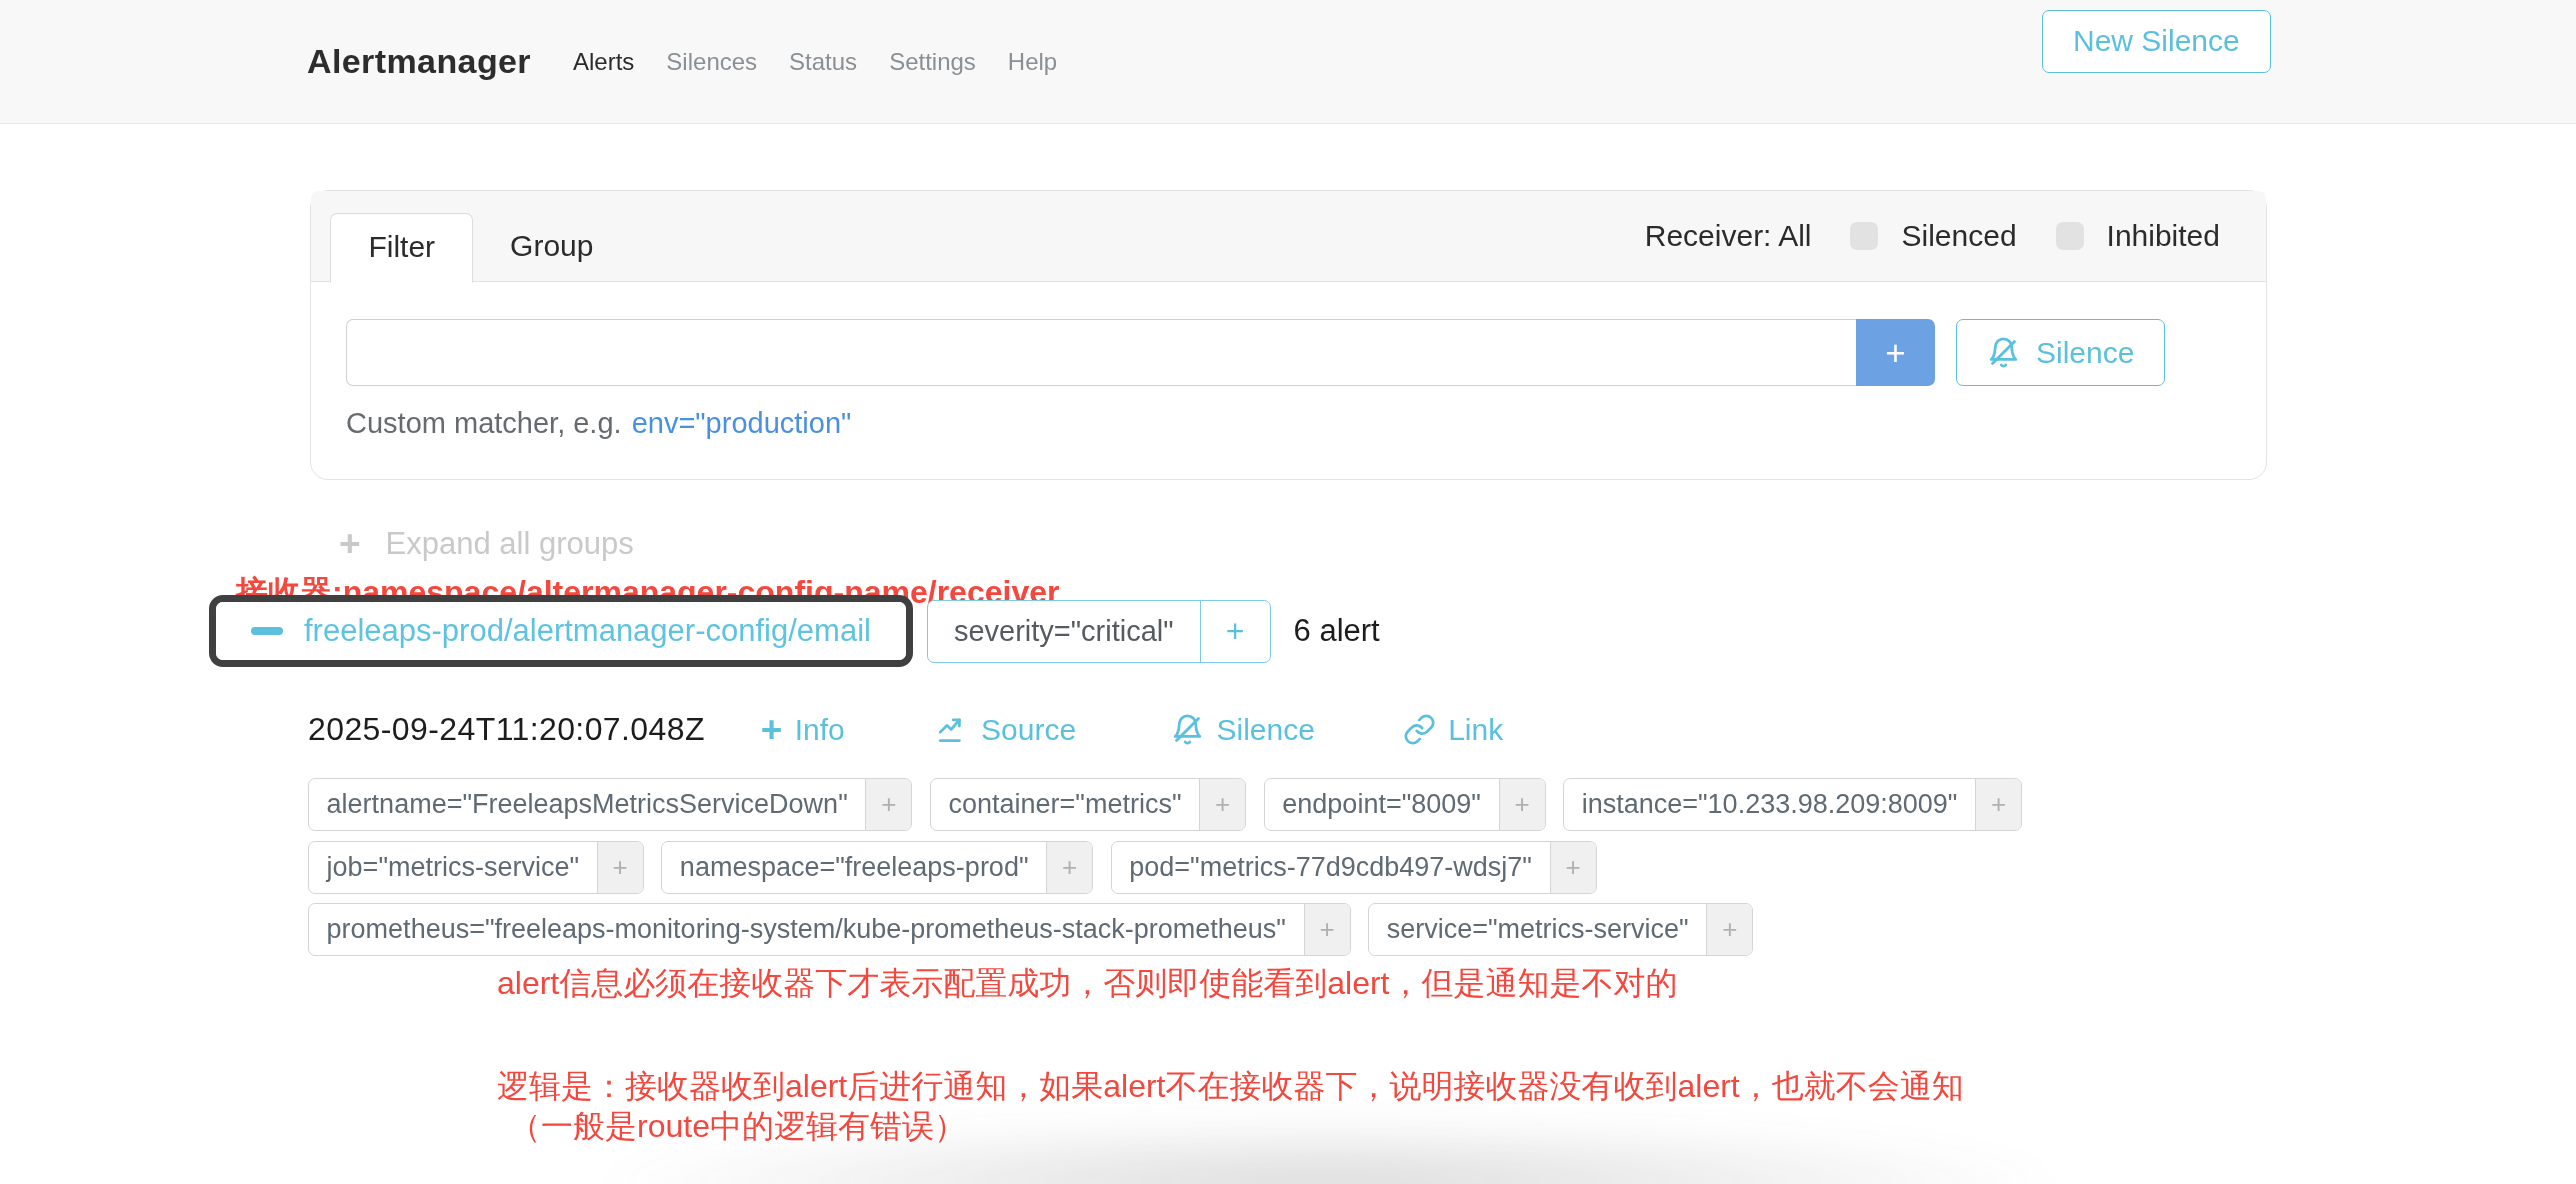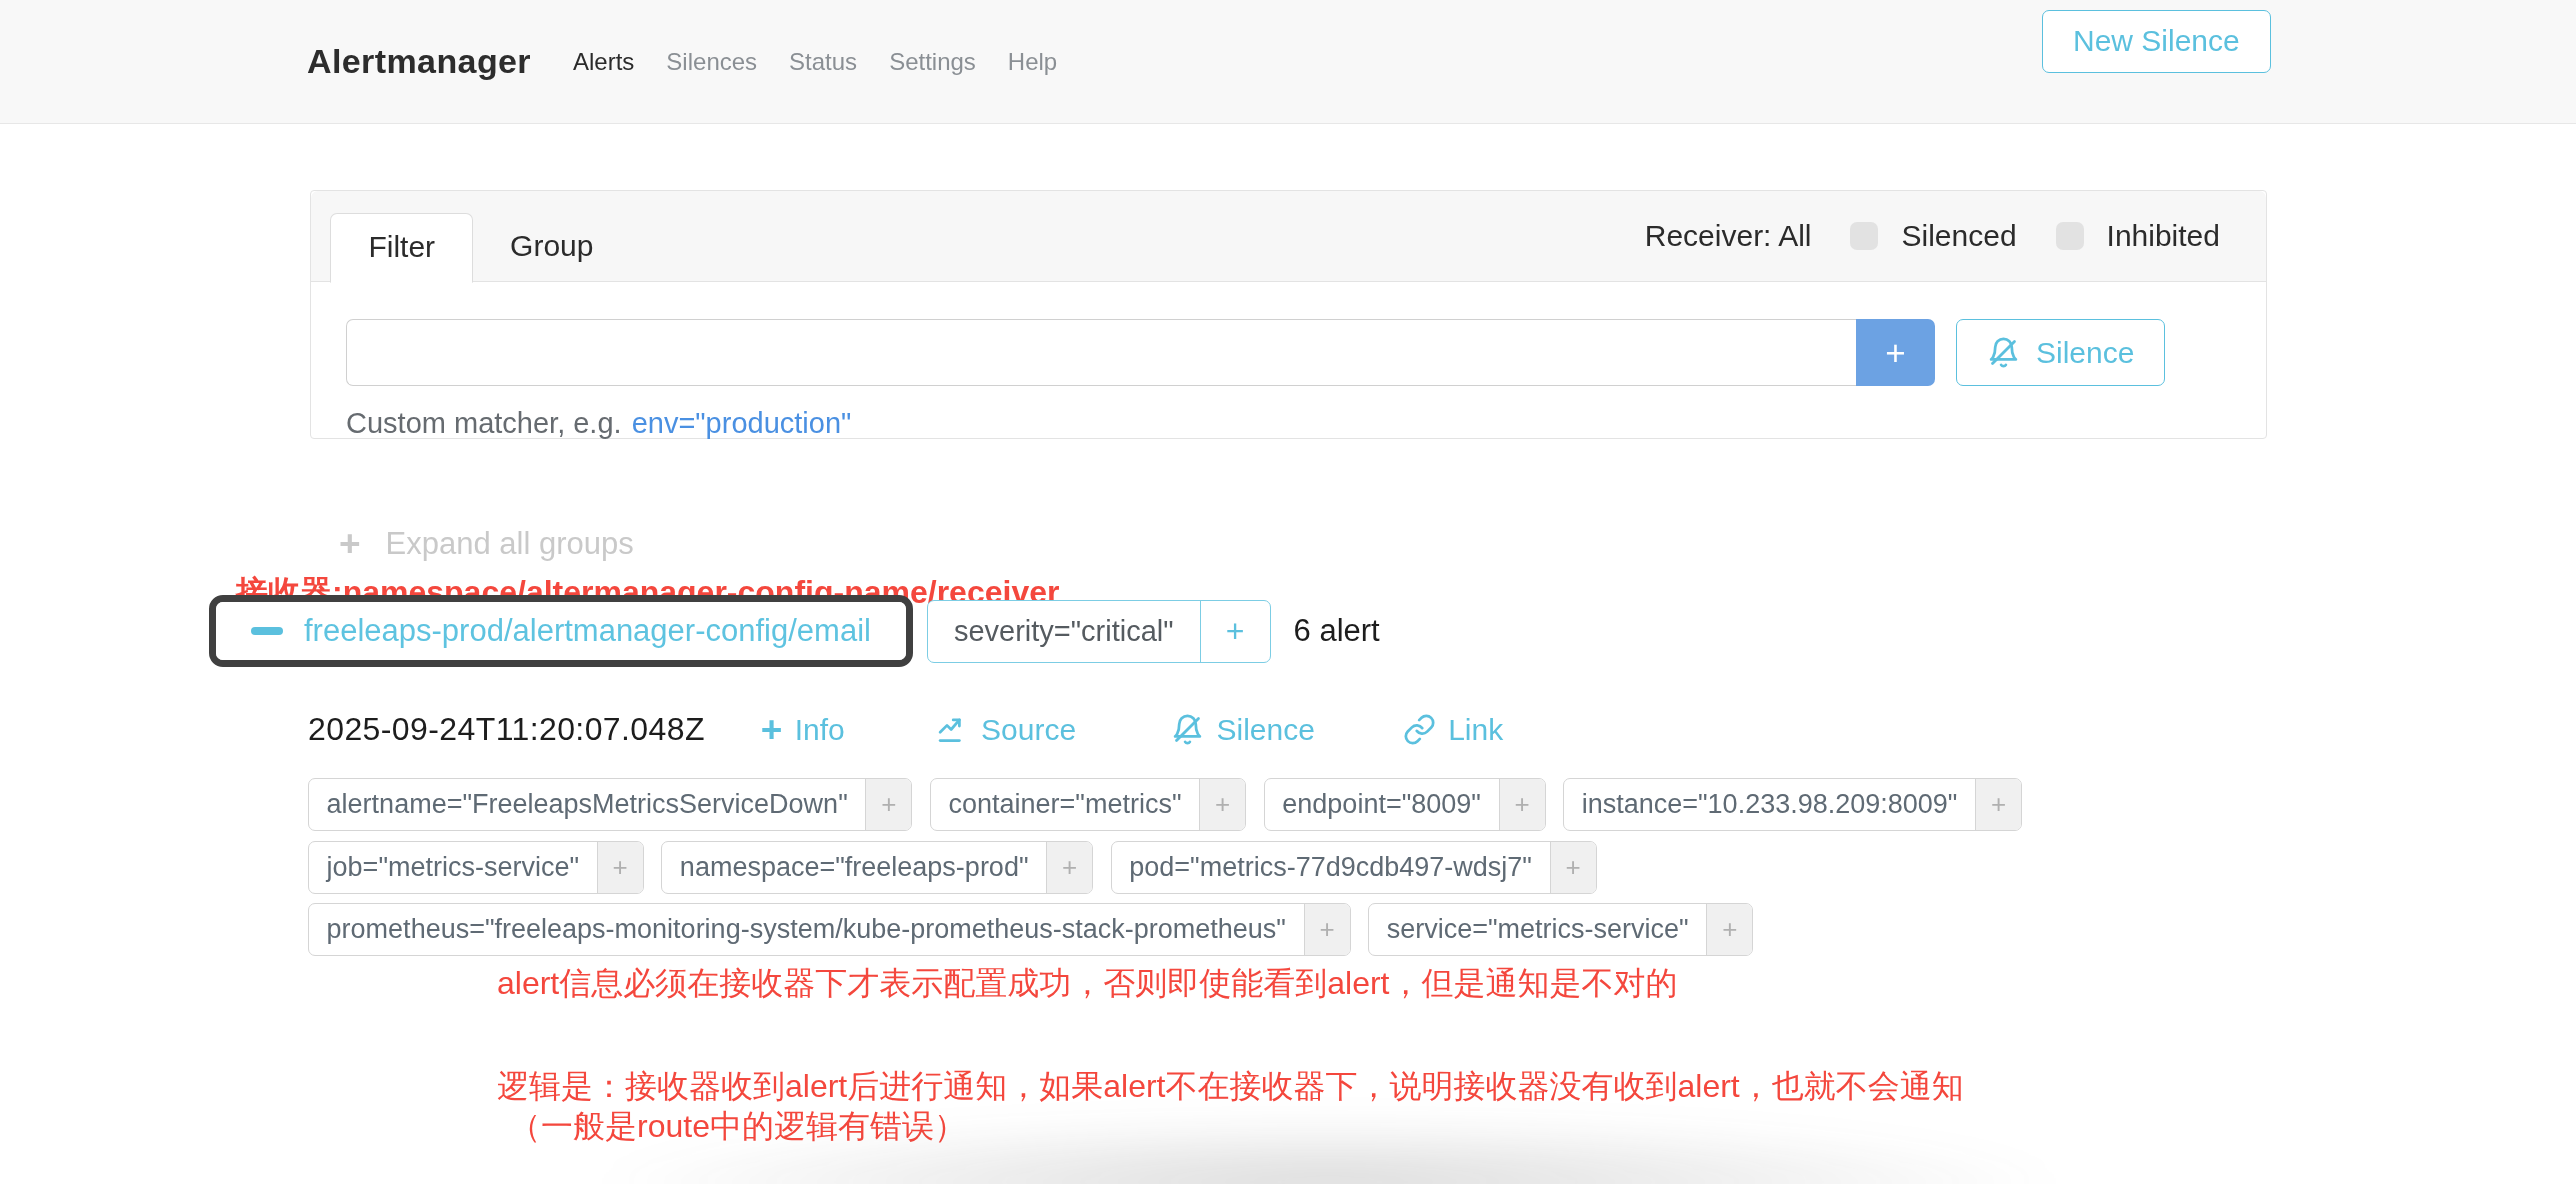--- a/index.html
+++ b/index.html
@@ -59,23 +59,23 @@
     align-items: center;
     cursor: pointer;
   }
 
   
   .filter-card {
     position: absolute;
     left: 310px;
     top: 190px;
     width: 1957px;
-    height: 249px;
+    height: 290px;
     border: 1.8px solid #e3e3e3;
-    border-radius: 4px;
+    border-radius: 18px;
     background: #ffffff;
   }
   .card-header {
     position: relative;
     height: 91px;
     background: #f7f7f7;
     border-bottom: 1.8px solid #e3e3e3;
     border-radius: 7px 7px 0 0;
   }
   .tabs {

